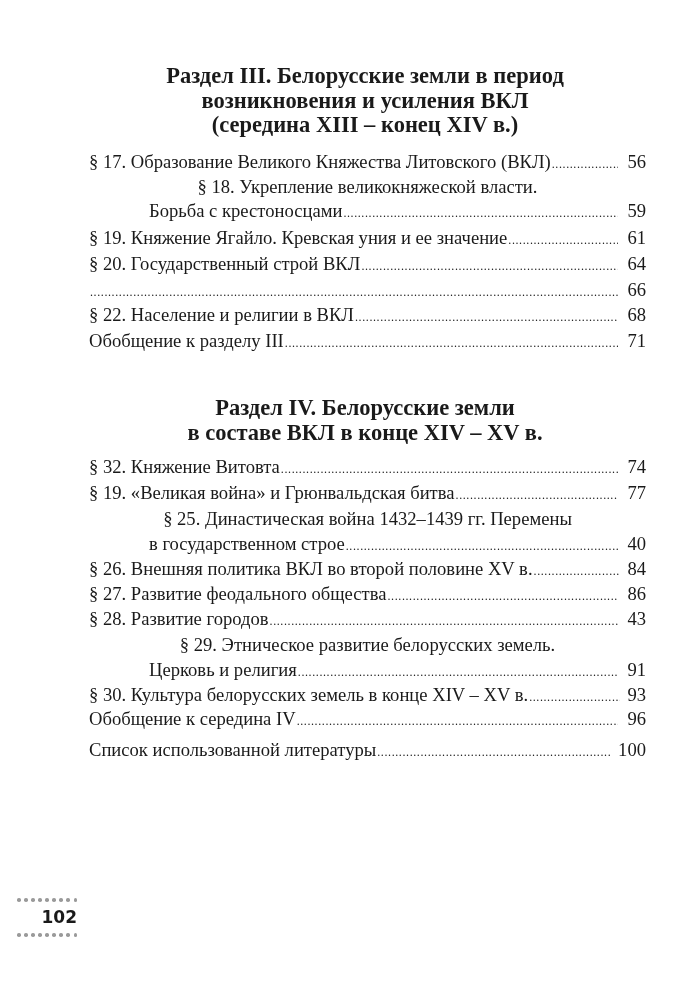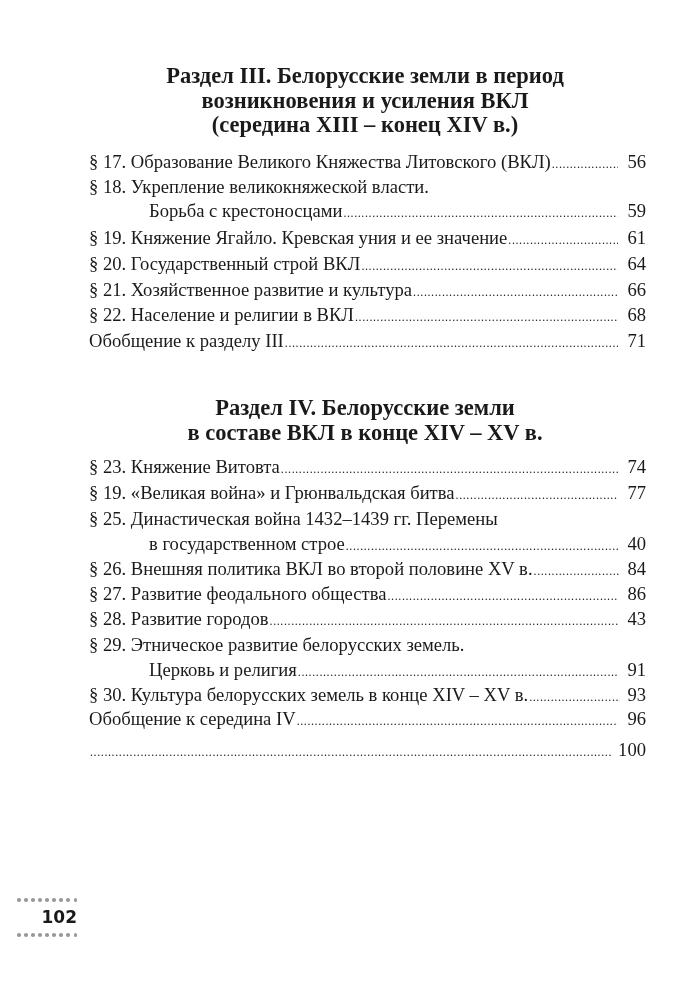--- a/index.html
+++ b/index.html
@@ -9,21 +9,21 @@
   }
   .heading {
     position: absolute; left: 0; width: 700px; text-align: center;
     font-family: "Liberation Serif", "DejaVu Serif", serif; font-weight: bold;
     font-size: 22.5px; line-height: 24.5px; color: #1a1a1a;
   }
   .heading div { white-space: nowrap; }
   #sec3-heading { top: 64px; left: 15px; }
   #sec4-heading { top: 396px; left: 15px; }
   .toc { position: absolute; left: 89px; width: 557px; font-size: 18.6px; }
-  .row { position: absolute; left: 0; width: 557px; height: 24px; display: flex; align-items: baseline; }
+  .row { position: absolute; left: 0; width: 557px; height: 24px; display: flex; align-items: baseline; justify-content: center; }
   .row .label { white-space: nowrap; }
   .row .leader {
     flex: 1; overflow: hidden; white-space: nowrap; margin: 0 8px 0 1px;
     font-size: 12px; letter-spacing: 0.6px; color: #1a1a1a;
   }
   .row .leader::before { content: "........................................................................................................................................................"; }
   .row .page { white-space: nowrap; text-align: right; min-width: 20px; }
   .row.indent .label { padding-left: 60px; }
   .row.tight .leader { margin-right: 6px; }
   .pg-footer { position: absolute; left: 17px; width: 60px; }
@@ -64,21 +64,20 @@
     <span class="label">§ 19. Княжение Ягайло. Кревская уния и ее значение</span>
     <span class="leader"></span>
     <span class="page">61</span>
   </div>
   <div class="row" style="top:253px">
     <span class="label">§ 20. Государственный строй ВКЛ</span>
     <span class="leader"></span>
     <span class="page">64</span>
   </div>
   <div class="row" style="top:279px">
-    <span class="label">§ 21. Хозяйственное развитие и культура</span>
     <span class="leader"></span>
     <span class="page">66</span>
   </div>
   <div class="row" style="top:304px">
     <span class="label">§ 22. Население и религии в ВКЛ</span>
     <span class="leader"></span>
     <span class="page">68</span>
   </div>
   <div class="row" style="top:330px">
     <span class="label">Обобщение к разделу III</span>
@@ -87,21 +86,21 @@
   </div>
 </div>
 
 <div class="heading" id="sec4-heading">
   <div>Раздел IV. Белорусские земли</div>
   <div>в составе ВКЛ в конце XIV – XV в.</div>
 </div>
 
 <div class="toc" style="top:0;">
   <div class="row" style="top:456px">
-    <span class="label">§ 23. Княжение Витовта</span>
+    <span class="label">§ 32. Княжение Витовта</span>
     <span class="leader"></span>
     <span class="page">74</span>
   </div>
   <div class="row" style="top:482px">
     <span class="label">§ 19. «Великая война» и Грюнвальдская битва</span>
     <span class="leader"></span>
     <span class="page">77</span>
   </div>
   <div class="row nopage" style="top:508px">
     <span class="label">§ 25. Династическая война 1432–1439 гг. Перемены</span>
@@ -138,20 +137,21 @@
     <span class="label">§ 30. Культура белорусских земель в конце XIV – XV в.</span>
     <span class="leader"></span>
     <span class="page">93</span>
   </div>
   <div class="row" style="top:708px">
     <span class="label">Обобщение к середина IV</span>
     <span class="leader"></span>
     <span class="page">96</span>
   </div>
   <div class="row tight" style="top:739px">
+    <span class="label">Список использованной литературы</span>
     <span class="leader"></span>
     <span class="page">100</span>
   </div>
 </div>
 
 <div class="pg-footer" style="top:0;left:17px;">
   <div class="dots" id="dots-top">
     <span></span>
       <span></span>
       <span></span>

